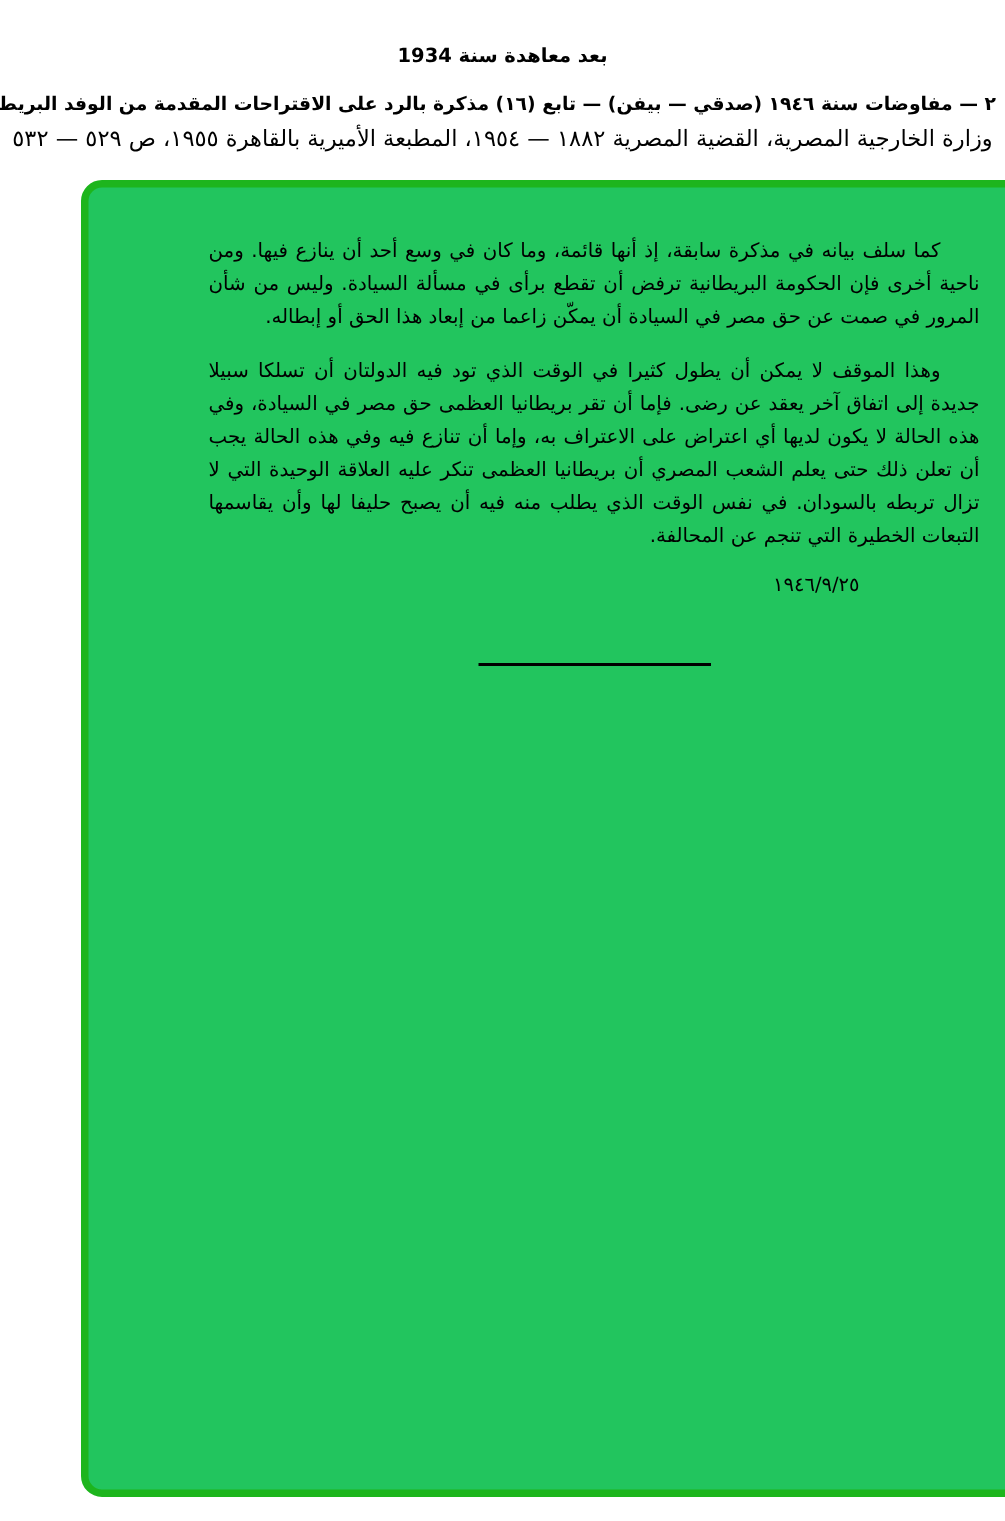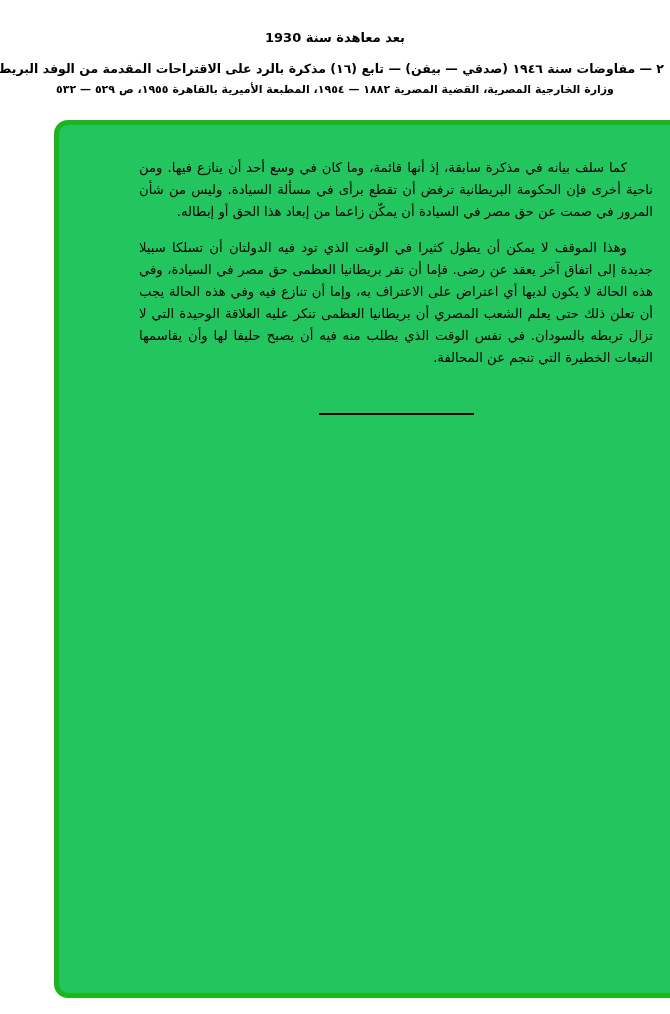--- a/index.html
+++ b/index.html
@@ -26,22 +26,22 @@
     margin-bottom: 16px;
   }
   .header-subtitle {
     font-size: 12.5px;
     font-weight: bold;
     padding: 0 6px;
     margin-bottom: 7px;
     white-space: nowrap;
   }
   .header-source {
-    font-size: 11px;
-    font-weight: bold;
+    font-size: 15px;
+    font-weight: normal;
   }
   .green-box {
     position: absolute;
     left: 54px;
     top: 120px;
     width: 636px;
     height: 878px;
     box-sizing: border-box;
     border: 5px solid #1db51d;
     border-radius: 14px;
@@ -71,26 +71,27 @@
     width: 155px;
     margin: 44px auto 0 auto;
   }
 </style>
 </head>
 <body>
 
 <div class="page">
 
   <div class="header" dir="rtl">
-    <div class="header-title">بعد معاهدة سنة 1930</div>
+    <div class="header-title">بعد معاهدة سنة 1934</div>
     <div class="header-subtitle">٢ — مفاوضات سنة ١٩٤٦ (صدقي — بيفن) — تابع (١٦) مذكرة بالرد على الاقتراحات المقدمة من الوفد البريطاني</div>
     <div class="header-source">وزارة الخارجية المصرية، القضية المصرية ١٨٨٢ — ١٩٥٤، المطبعة الأميرية بالقاهرة ١٩٥٥، ص ٥٢٩ — ٥٣٢</div>
   </div>
 
   <div class="green-box" style="border-color: rgb(29, 181, 29);">
     <div class="content">
       <p>كما سلف بيانه في مذكرة سابقة، إذ أنها قائمة، وما كان في وسع أحد أن ينازع فيها. ومن ناحية أخرى فإن الحكومة البريطانية ترفض أن تقطع برأى في مسألة السيادة. وليس من شأن المرور في صمت عن حق مصر في السيادة أن يمكّن زاعما من إبعاد هذا الحق أو إبطاله.</p>
       <p>وهذا الموقف لا يمكن أن يطول كثيرا في الوقت الذي تود فيه الدولتان أن تسلكا سبيلا جديدة إلى اتفاق آخر يعقد عن رضى. فإما أن تقر بريطانيا العظمى حق مصر في السيادة، وفي هذه الحالة لا يكون لديها أي اعتراض على الاعتراف به، وإما أن تنازع فيه وفي هذه الحالة يجب أن تعلن ذلك حتى يعلم الشعب المصري أن بريطانيا العظمى تنكر عليه العلاقة الوحيدة التي لا تزال تربطه بالسودان. في نفس الوقت الذي يطلب منه فيه أن يصبح حليفا لها وأن يقاسمها التبعات الخطيرة التي تنجم عن المحالفة.</p>
+      <div class="doc-date">١٩٤٦/٩/٢٥</div>
       <hr class="divider">
     </div>
   </div>
 
 </div>
 
 </body></html>

